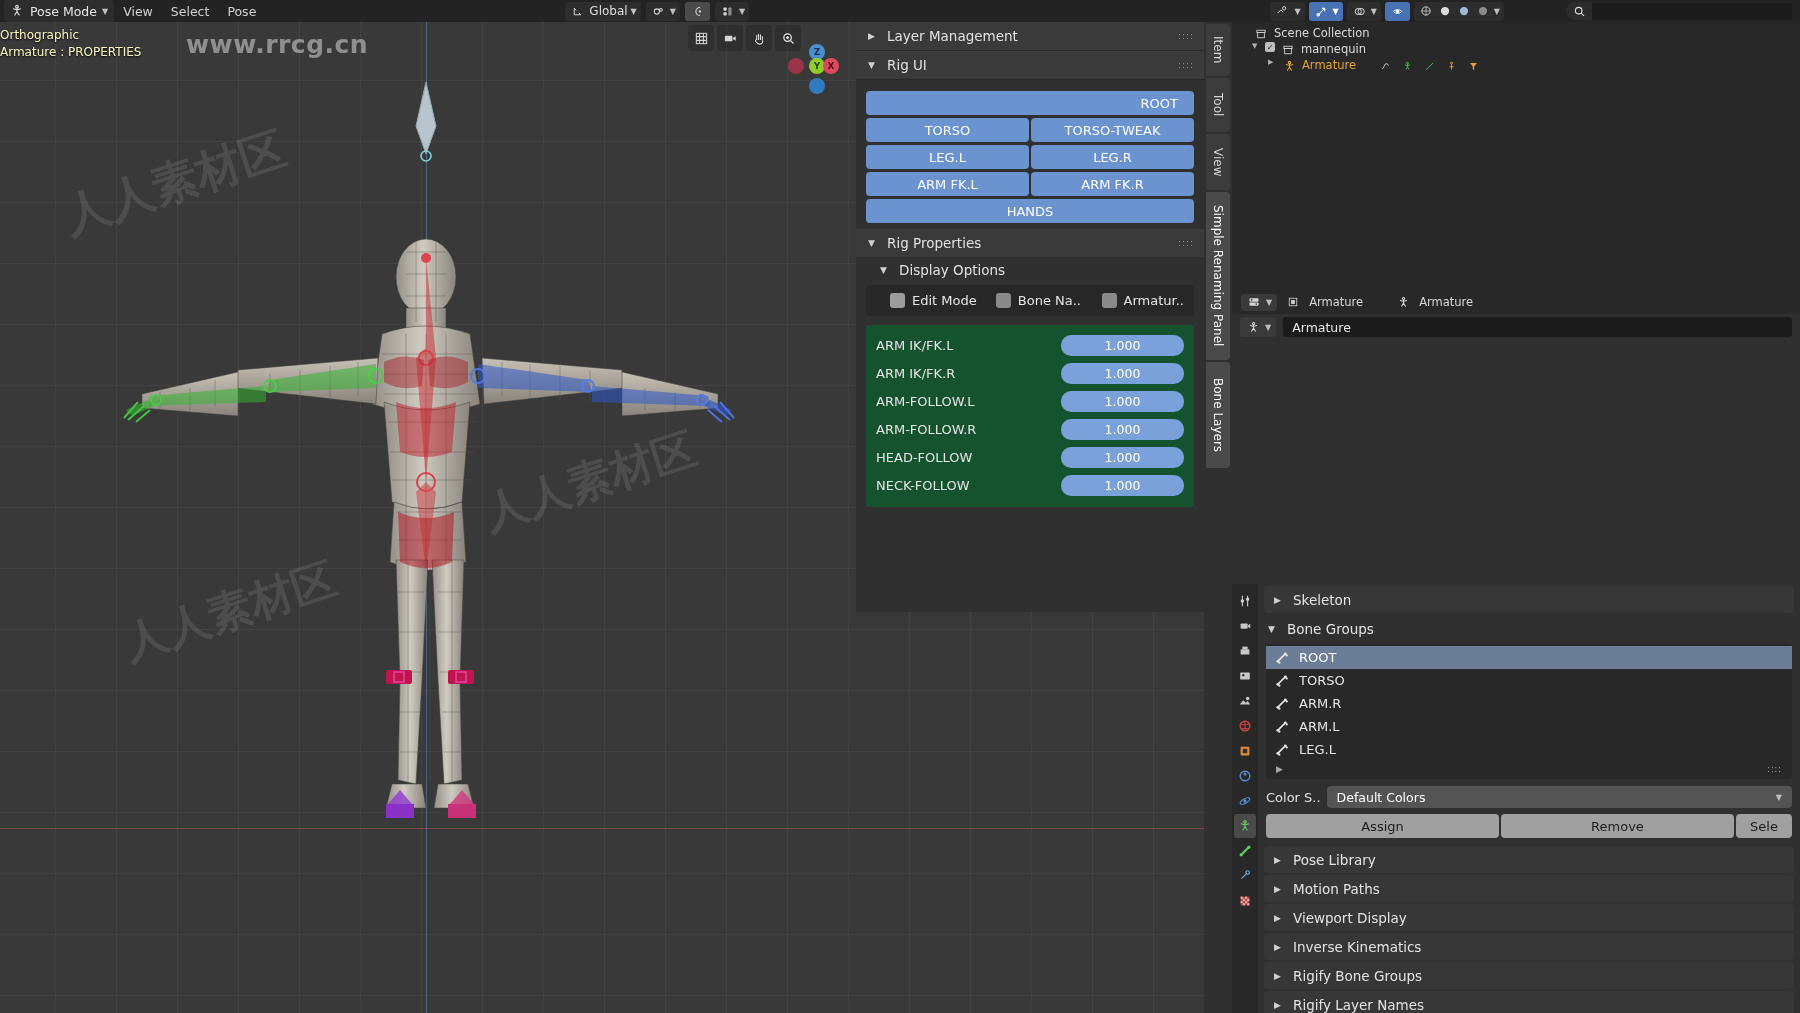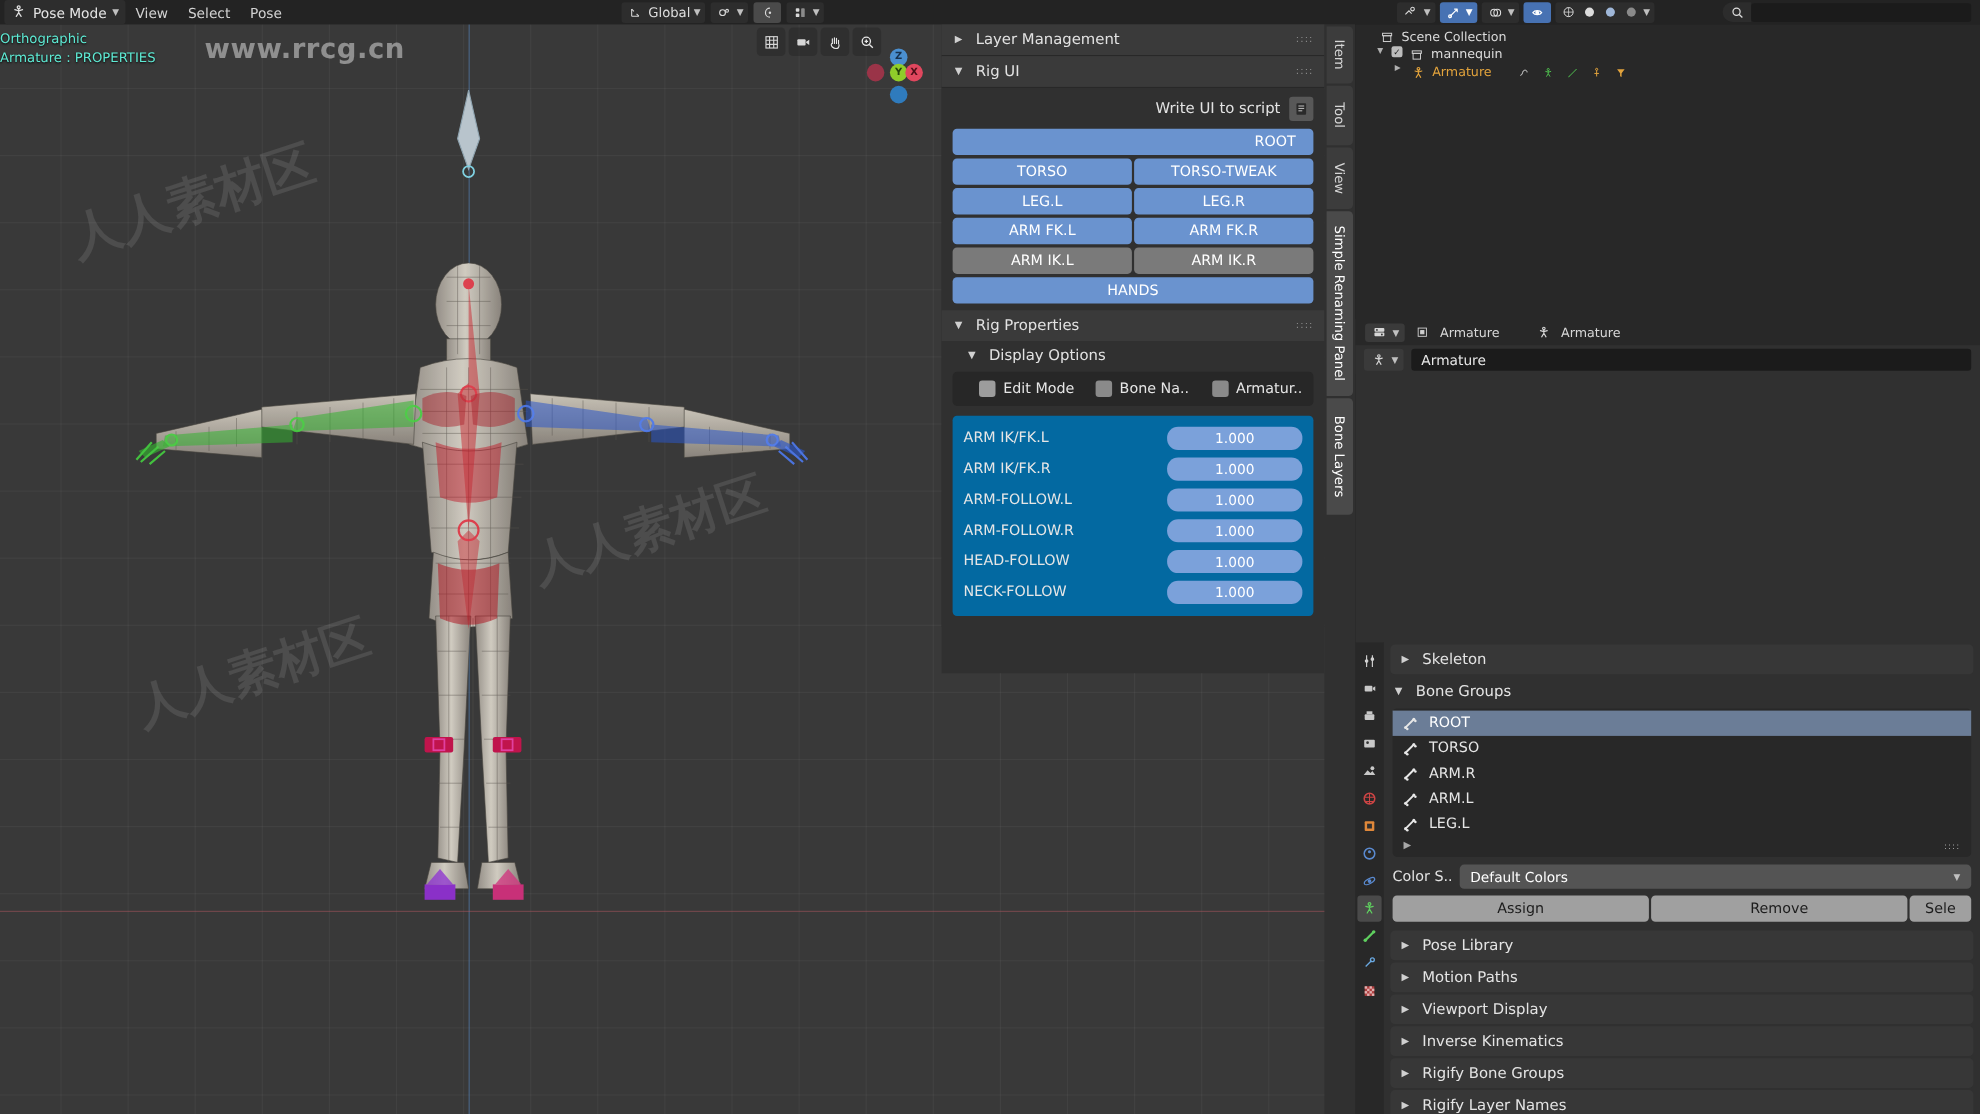--- a/index.html
+++ b/index.html
@@ -29,21 +29,21 @@
   .grid { position:absolute; inset:0;
     background-image:
       linear-gradient(to right, rgba(255,255,255,.045) 1px, transparent 1px),
       linear-gradient(to bottom, rgba(255,255,255,.045) 1px, transparent 1px);
     background-size:61px 61px; background-position:-6px -3px; }
   .axis-y { position:absolute; left:426px; top:0; width:1px; height:991px;
     background:rgba(90,140,200,.55); }
   .axis-x { position:absolute; left:0; top:806px; width:1232px; height:1px;
     background:rgba(190,90,100,.45); }
 
-  .vp-text { position:absolute; color:#5eead4; font-size:12px; text-shadow:0 1px 2px #000; }
+  .vp-text { position:absolute; color:#fef9c3; font-size:12px; text-shadow:0 1px 2px #000; }
 
   
   .vp-tools { position:absolute; left:688px; top:3px; display:flex; gap:3px; }
   .vp-tool { width:26px; height:26px; border-radius:4px; background:rgba(40,40,40,.55);
     display:flex; align-items:center; justify-content:center; }
 
   .gizmo { position:absolute; left:789px; top:16px; width:56px; height:56px; }
   .gz-ball { position:absolute; width:16px; height:16px; border-radius:50%;
     display:flex; align-items:center; justify-content:center;
     font-size:9px; font-weight:bold; color:#111; }
@@ -87,21 +87,21 @@
   .sub-head2 { height:26px; display:flex; align-items:center; gap:9px;
     color:#e2e2e2; font-size:13.5px; padding:0 12px 0 24px;
     margin:0 -10px; }
 
   .opt-box { background:#272727; border-radius:4px; padding:8px 10px; margin:2px 0 0 0; }
   .opt-row { display:flex; align-items:center; gap:0px; }
   .opt { display:flex; align-items:center; gap:7px; flex:1; color:#e6e6e6; font-size:13px;padding-left:14px; }
   .cbx { width:15px; height:15px; border-radius:3px; background:#9c9c9c; flex:none; }
   .cbx.dim { background:#8a8a8a; }
 
-  .slider-box { background:#0369a1; border-radius:4px; margin-top:9px; padding:6px 0 8px 0; }
+  .slider-box { background:#14532d; border-radius:4px; margin-top:9px; padding:6px 0 8px 0; }
   .sl-row { display:flex; align-items:center; height:28px; padding:0 10px; gap:10px; }
   .sl-label { color:#e6e6e6; font-size:13px; width:175px; }
   .sl-val { flex:1; height:21px; background:#7ba1da; border-radius:10px;
     display:flex; align-items:center; justify-content:center; color:#ffffff; font-size:12.5px; }
 
   
   .vtabs { position:absolute; left:1204px; top:22px; width:28px; height:991px;
     background:#303030; z-index:21; }
   .vtab { width:24px; margin:2px 0 0 2px; background:#3c3c3c; border-radius:0 4px 4px 0;
     color:#d6d6d6; font-size:12px; display:flex; align-items:center; justify-content:center;
@@ -484,51 +484,36 @@
       <span>Layer Management</span>
       <span class="dots">::::</span>
     </div>
     <div class="np-row np-head">
       <span class="tri">▼</span>
       <span>Rig UI</span>
       <span class="dots">::::</span>
     </div>
 
     <div class="np-body">
-      <div class="writerow">
-        <span>Write UI to script</span>
-        <div class="script-btn">
-          <svg width="14" height="14" viewBox="0 0 16 16">
-              <g fill="#1e1e1e">
-                <rect x="3" y="2" width="10" height="12" rx="1" fill="#2a2a2a"></rect>
-                <path d="M5 5h6M5 7.5h6M5 10h4" stroke="#c8c8c8" stroke-width="1"></path>
-              </g>
-            </svg>
-        </div>
-      </div>
 
       <div class="btn-grid">
         <div class="btn-row">
           <div class="rbtn sel rootbtn">ROOT</div>
         </div>
         <div class="btn-row">
           <div class="rbtn sel">TORSO</div>
           <div class="rbtn sel">TORSO-TWEAK</div>
         </div>
         <div class="btn-row">
           <div class="rbtn sel">LEG.L</div>
           <div class="rbtn sel">LEG.R</div>
         </div>
         <div class="btn-row">
           <div class="rbtn sel">ARM FK.L</div>
           <div class="rbtn sel">ARM FK.R</div>
-        </div>
-        <div class="btn-row">
-          <div class="rbtn uns">ARM IK.L</div>
-          <div class="rbtn uns">ARM IK.R</div>
         </div>
         <div class="btn-row">
           <div class="rbtn sel">HANDS</div>
         </div>
       </div>
 
       <div class="sub-head">
         <span class="tri">▼</span>
         <span>Rig Properties</span>
         <span class="dots">::::</span>

